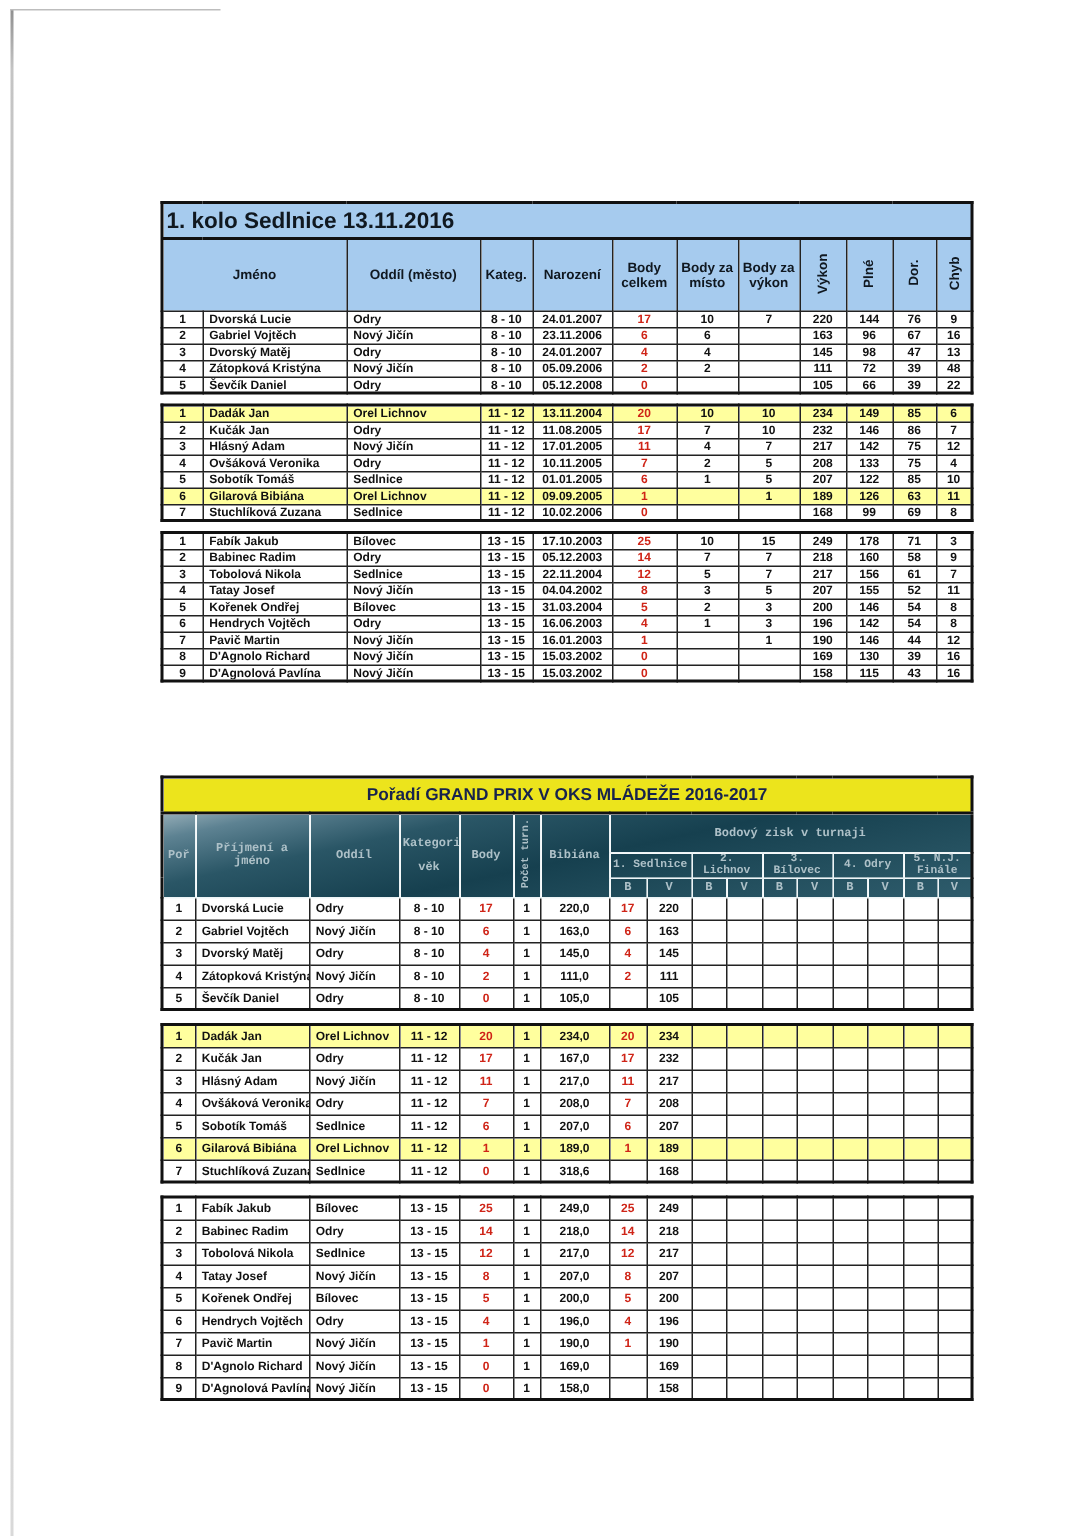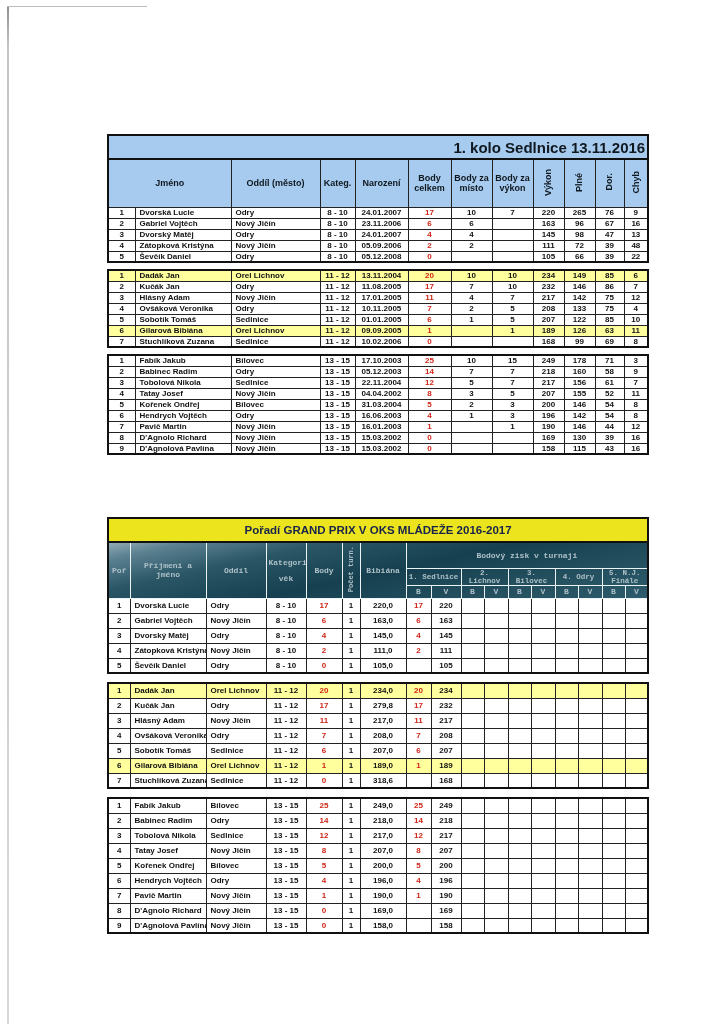--- a/index.html
+++ b/index.html
@@ -17,21 +17,21 @@
 
   table.tbl{border-collapse:collapse;table-layout:fixed;width:540px;
     border:2px solid #111;}
   table.mt1{margin-top:6px;}
   table.mt2{margin-top:8px;}
   .tbl th,.tbl td{border:1px solid #222;overflow:hidden;white-space:nowrap;
     padding:0 2px;box-sizing:border-box;}
 
   
   .t1-title th{background:#a6cbee;height:24px;font-size:15px;font-weight:bold;
-    color:#101820;text-align:right;border-bottom:2px solid #111;}
+    color:#101820;text-align:left;border-bottom:2px solid #111;}
   .t1-head th{background:#a6cbee;height:48px;font-size:9px;font-weight:bold;
     color:#101820;text-align:center;white-space:normal;line-height:1.15;}
   .t1-head th.rot span{display:inline-block;writing-mode:vertical-rl;
     transform:rotate(180deg);font-size:9px;font-weight:bold;}
   .t1wrap td{height:11px;font-size:8px;font-weight:bold;color:#111;
     text-align:center;}
   
   .t2-titlebody th{background:#ece41c;height:24px;font-size:11.5px;font-weight:bold;
     color:#17234d;text-align:center;border-bottom:2px solid #111;}
   .t2-headbody{background:linear-gradient(168deg,#96aeb8 0%,#5d8292 10%,#2a5666 28%,#16404f 52%,#24505f 78%,#2e5c6c 100%);}
@@ -95,21 +95,21 @@
           <tr>
             <td>1</td>
             <td class="left">Dvorská Lucie</td>
             <td class="left">Odry</td>
             <td>8 - 10</td>
             <td>24.01.2007</td>
             <td class="red">17</td>
             <td>10</td>
             <td>7</td>
             <td>220</td>
-            <td>265</td>
+            <td>144</td>
             <td>76</td>
             <td>9</td>
           </tr>
           <tr>
             <td>2</td>
             <td class="left">Gabriel Vojtěch</td>
             <td class="left">Nový Jičín</td>
             <td>8 - 10</td>
             <td>23.11.2006</td>
             <td class="red">6</td>
@@ -624,21 +624,21 @@
             <td></td>
             <td></td>
           </tr>
           <tr>
             <td>2</td>
             <td class="left">Kučák Jan</td>
             <td class="left">Odry</td>
             <td>11 - 12</td>
             <td class="red">17</td>
             <td>1</td>
-            <td>279,8</td>
+            <td>167,0</td>
             <td class="red">17</td>
             <td>232</td>
             <td></td>
             <td></td>
             <td></td>
             <td></td>
             <td></td>
             <td></td>
             <td></td>
             <td></td>

